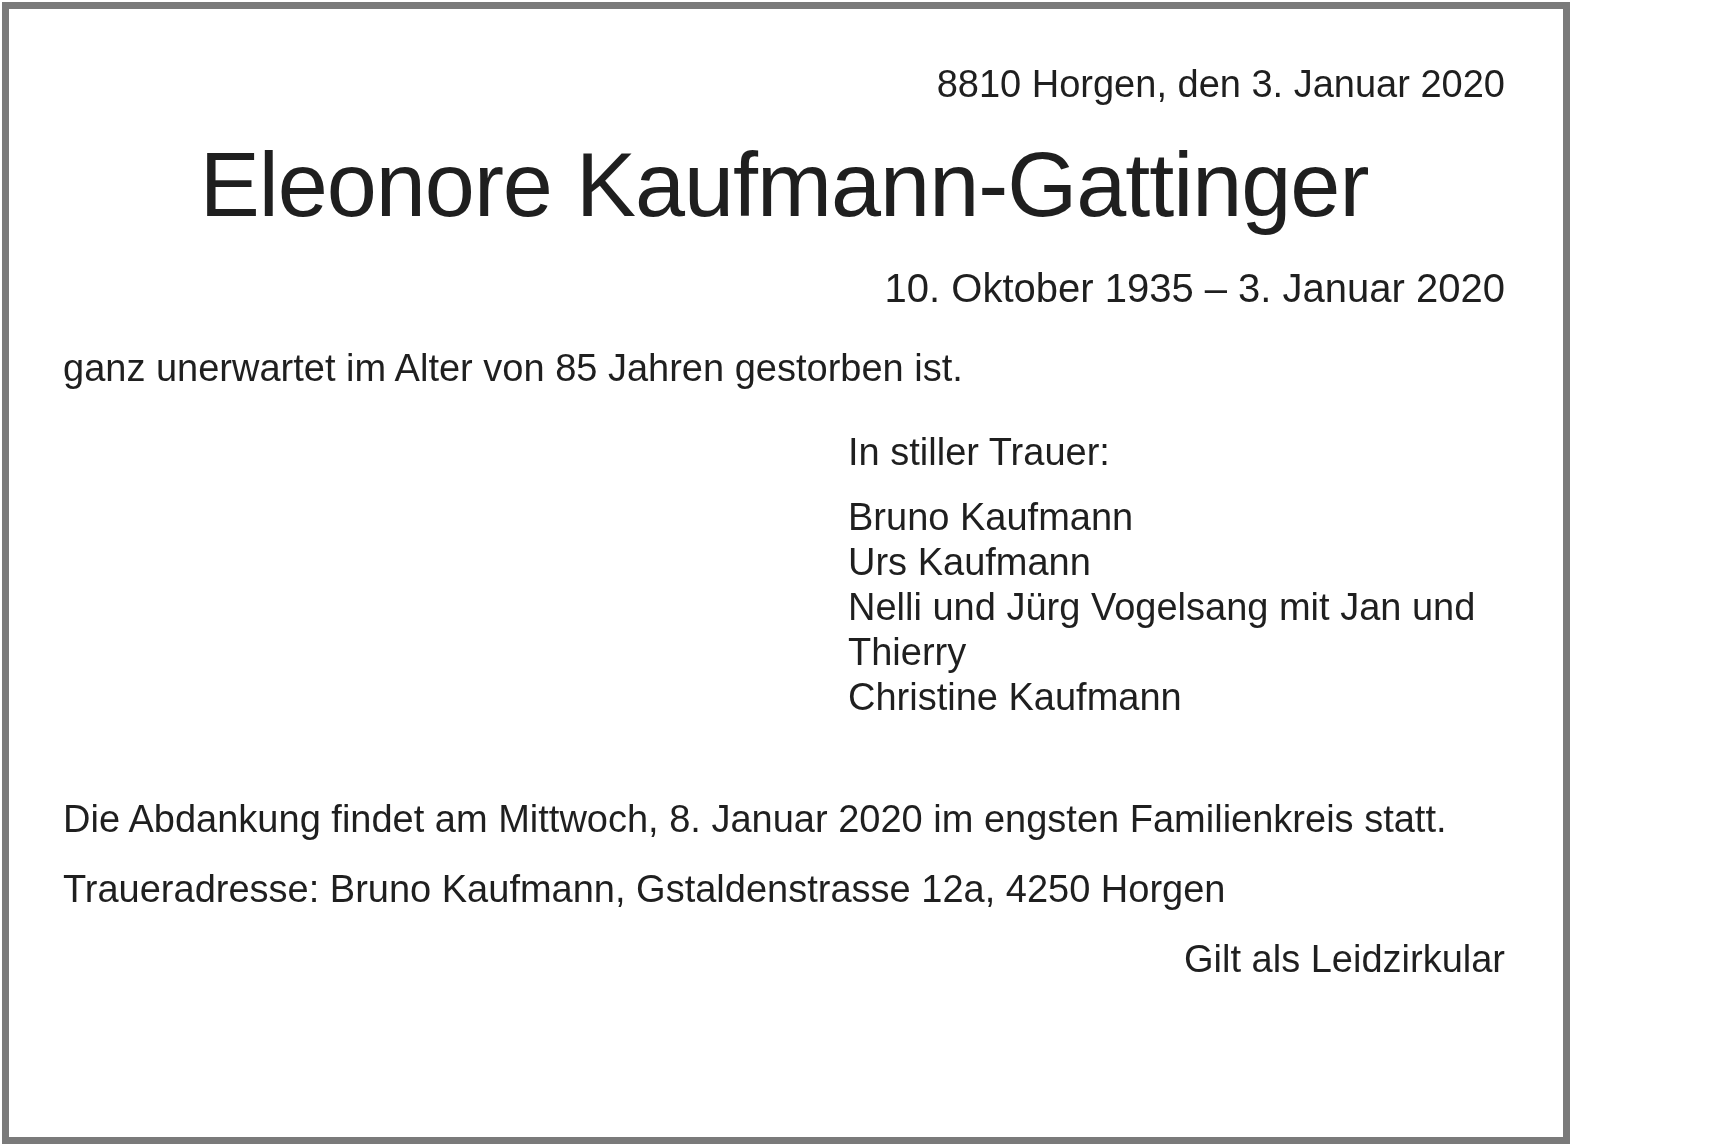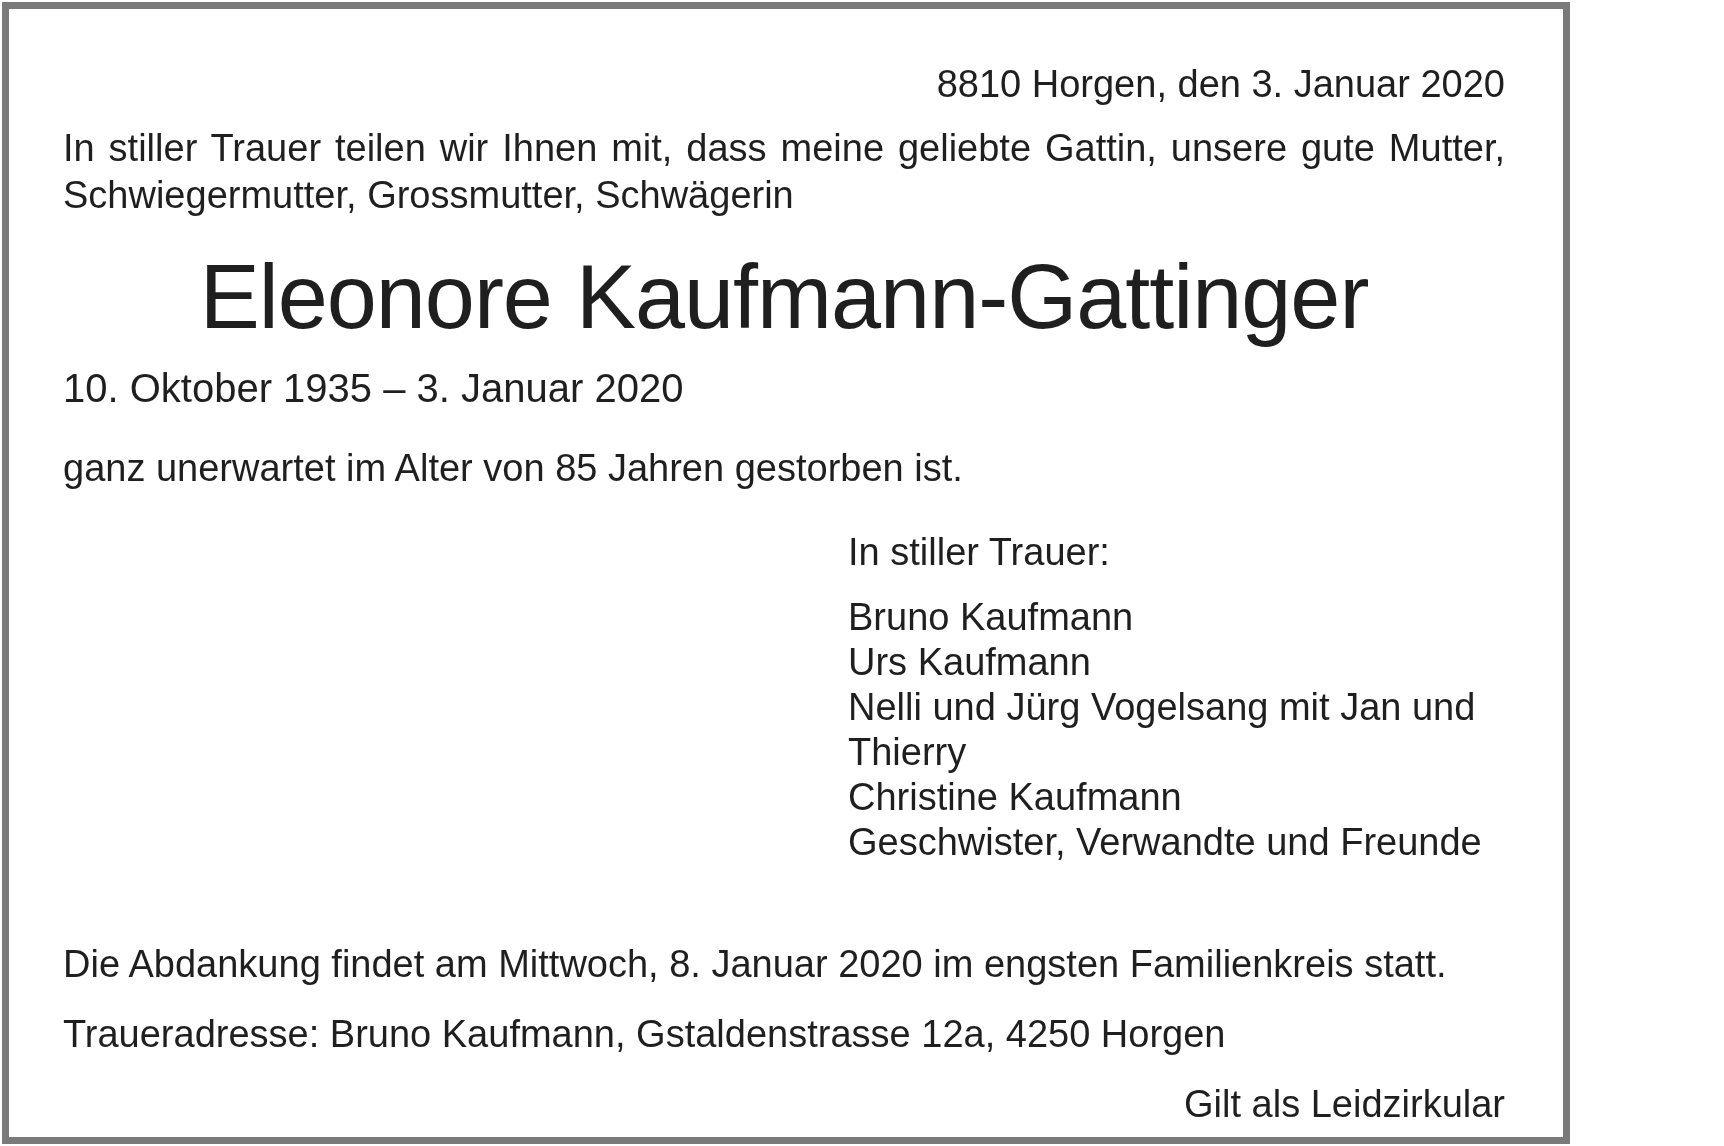--- a/index.html
+++ b/index.html
@@ -51,24 +51,24 @@
   }
   .deceased-name {
     margin: 26px 0 0 0;
     font-size: 90px;
     line-height: 104px;
     font-weight: normal;
     text-align: center;
     letter-spacing: -1px;
   }
   .life-dates {
-    margin-top: 16px;
+    margin-top: 28px;
     font-size: 40px;
     line-height: 46px;
-    text-align: left;
+    text-align: right;
   }
   .death-statement {
     margin-top: 34px;
     font-size: 38px;
     line-height: 46px;
   }
   .mourning-block {
     margin-left: 785px;
   }
   .mourning-heading {
@@ -102,39 +102,34 @@
 </style>
 </head>
 <body>
 
 <div class="page">
   <div class="frame"></div>
   <div class="content">
 
     <div class="dateline">8810 Horgen, den 3. Januar 2020</div>
 
-    <div class="intro">
-      <div class="intro-line1">In stiller Trauer teilen wir Ihnen mit, dass meine geliebte Gattin, unsere gute Mutter,</div>
-      <div class="intro-line2">Schwiegermutter, Grossmutter, Schwägerin</div>
-    </div>
 
     <h1 class="deceased-name">Eleonore Kaufmann-Gattinger</h1>
 
     <div class="life-dates">10. Oktober 1935 – 3. Januar 2020</div>
 
     <div class="death-statement">ganz unerwartet im Alter von 85 Jahren gestorben ist.</div>
 
     <div class="mourning-block">
       <div class="mourning-heading">In stiller Trauer:</div>
       <ul class="mourners-list">
         <li>Bruno Kaufmann</li>
         <li>Urs Kaufmann</li>
         <li>Nelli und Jürg Vogelsang mit Jan und Thierry</li>
         <li>Christine Kaufmann</li>
-        <li>Geschwister, Verwandte und Freunde</li>
       </ul>
     </div>
 
     <div class="funeral-info">Die Abdankung findet am Mittwoch, 8. Januar 2020 im engsten Familienkreis statt.</div>
 
     <div class="condolence-address">Traueradresse: Bruno Kaufmann, Gstaldenstrasse 12a, 4250 Horgen</div>
 
     <div class="footer-note">Gilt als Leidzirkular</div>
 
   </div>

